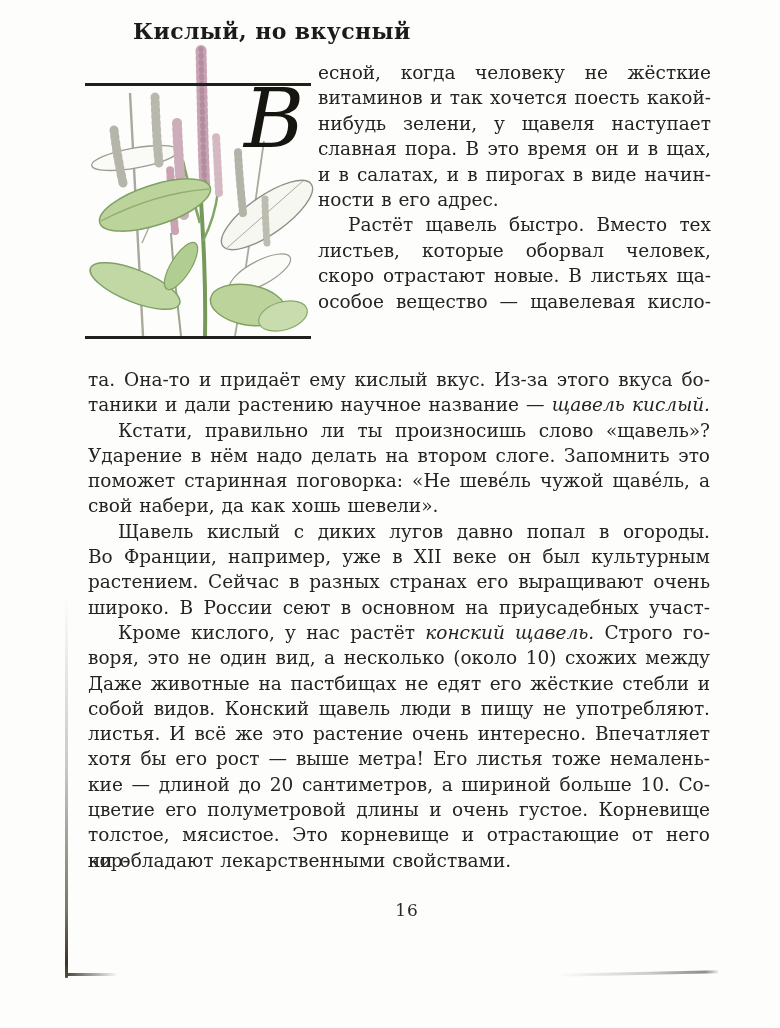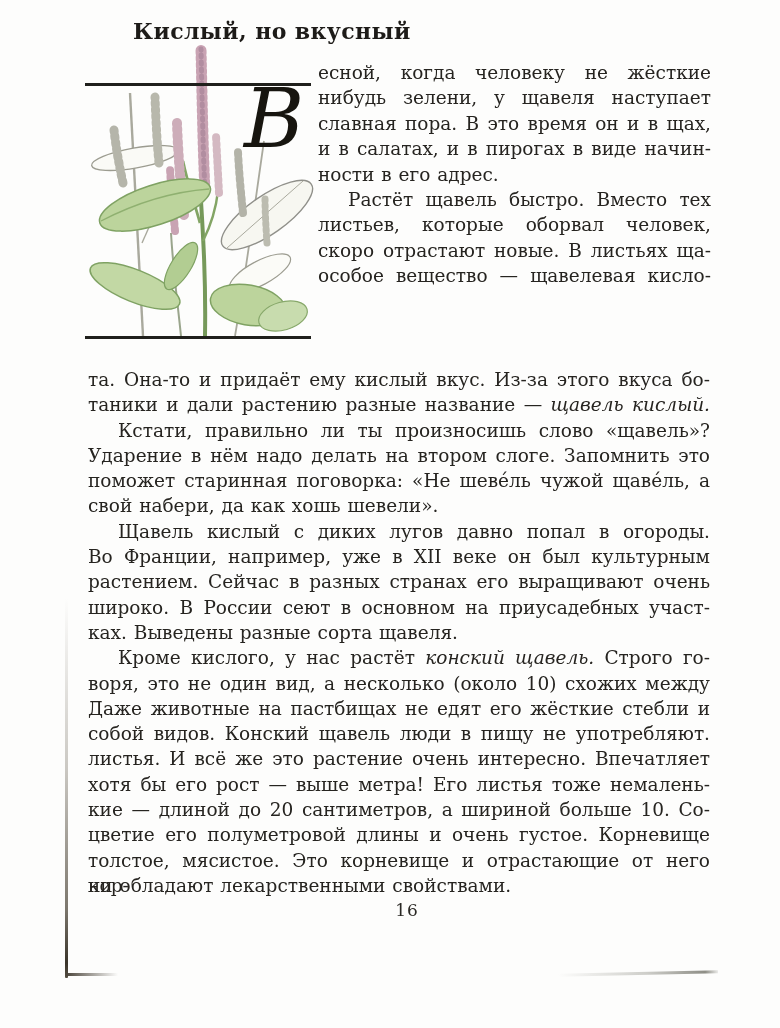--- a/index.html
+++ b/index.html
@@ -93,42 +93,42 @@
 
       <rect x="0" y="0" width="226" height="3" fill="#20201c"></rect>
       <rect x="0" y="253" width="226" height="3" fill="#20201c"></rect>
     </svg>
   </div>
 
   <div class="dropcap">В</div>
 
   <div class="ncol">
       <div class="line"><span>есной, когда человеку не жёсткие</span></div>
+      <div class="line"><span>витаминов и так хочется поесть какой-</span></div>
       <div class="line"><span>нибудь зелени, у щавеля наступает</span></div>
       <div class="line"><span>славная пора. В это время он и в щах,</span></div>
       <div class="line"><span>и в салатах, и в пирогах в виде начин-</span></div>
       <div class="line para-end"><span>ности в его адрес.</span></div>
       <div class="line indent"><span>Растёт щавель быстро. Вместо тех</span></div>
       <div class="line"><span>листьев, которые оборвал человек,</span></div>
       <div class="line"><span>скоро отрастают новые. В листьях ща-</span></div>
       <div class="line"><span>особое вещество — щавелевая кисло-</span></div>
     </div>
 
   <div class="fcol">
       <div class="line"><span>та. Она-то и придаёт ему кислый вкус. Из-за этого вкуса бо-</span></div>
-      <div class="line"><span>таники и дали растению разные название — </span><i>щавель кислый.</i></div>
+      <div class="line"><span>таники и дали растению научное название — </span><i>щавель кислый.</i></div>
       <div class="line indent"><span>Кстати, правильно ли ты произносишь слово «щавель»?</span></div>
       <div class="line"><span>Ударение в нём надо делать на втором слоге. Запомнить это</span></div>
       <div class="line"><span>поможет старинная поговорка: «Не шеве́ль чужой щаве́ль, а</span></div>
       <div class="line para-end"><span>свой набери, да как хошь шевели».</span></div>
       <div class="line indent"><span>Щавель кислый с диких лугов давно попал в огороды.</span></div>
       <div class="line"><span>Во Франции, например, уже в XII веке он был культурным</span></div>
       <div class="line"><span>растением. Сейчас в разных странах его выращивают очень</span></div>
       <div class="line"><span>широко. В России сеют в основном на приусадебных участ-</span></div>
-      <div class="line para-end"><span>ках. Выведены разные сорта щавеля.</span></div>
       <div class="line indent"><span>Кроме кислого, у нас растёт </span><i>конский щавель.</i><span> Строго го-</span></div>
       <div class="line"><span>воря, это не один вид, а несколько (около 10) схожих между</span></div>
       <div class="line"><span>Даже животные на пастбищах не едят его жёсткие стебли и</span></div>
       <div class="line"><span>собой видов. Конский щавель люди в пищу не употребляют.</span></div>
       <div class="line"><span>листья. И всё же это растение очень интересно. Впечатляет</span></div>
       <div class="line"><span>хотя бы его рост — выше метра! Его листья тоже немалень-</span></div>
       <div class="line"><span>кие — длиной до 20 сантиметров, а шириной больше 10. Со-</span></div>
       <div class="line"><span>цветие его полуметровой длины и очень густое. Корневище</span></div>
       <div class="line"><span>толстое, мясистое. Это корневище и отрастающие от него кор-</span></div>
       <div class="line para-end"><span>ни обладают лекарственными свойствами.</span></div>

